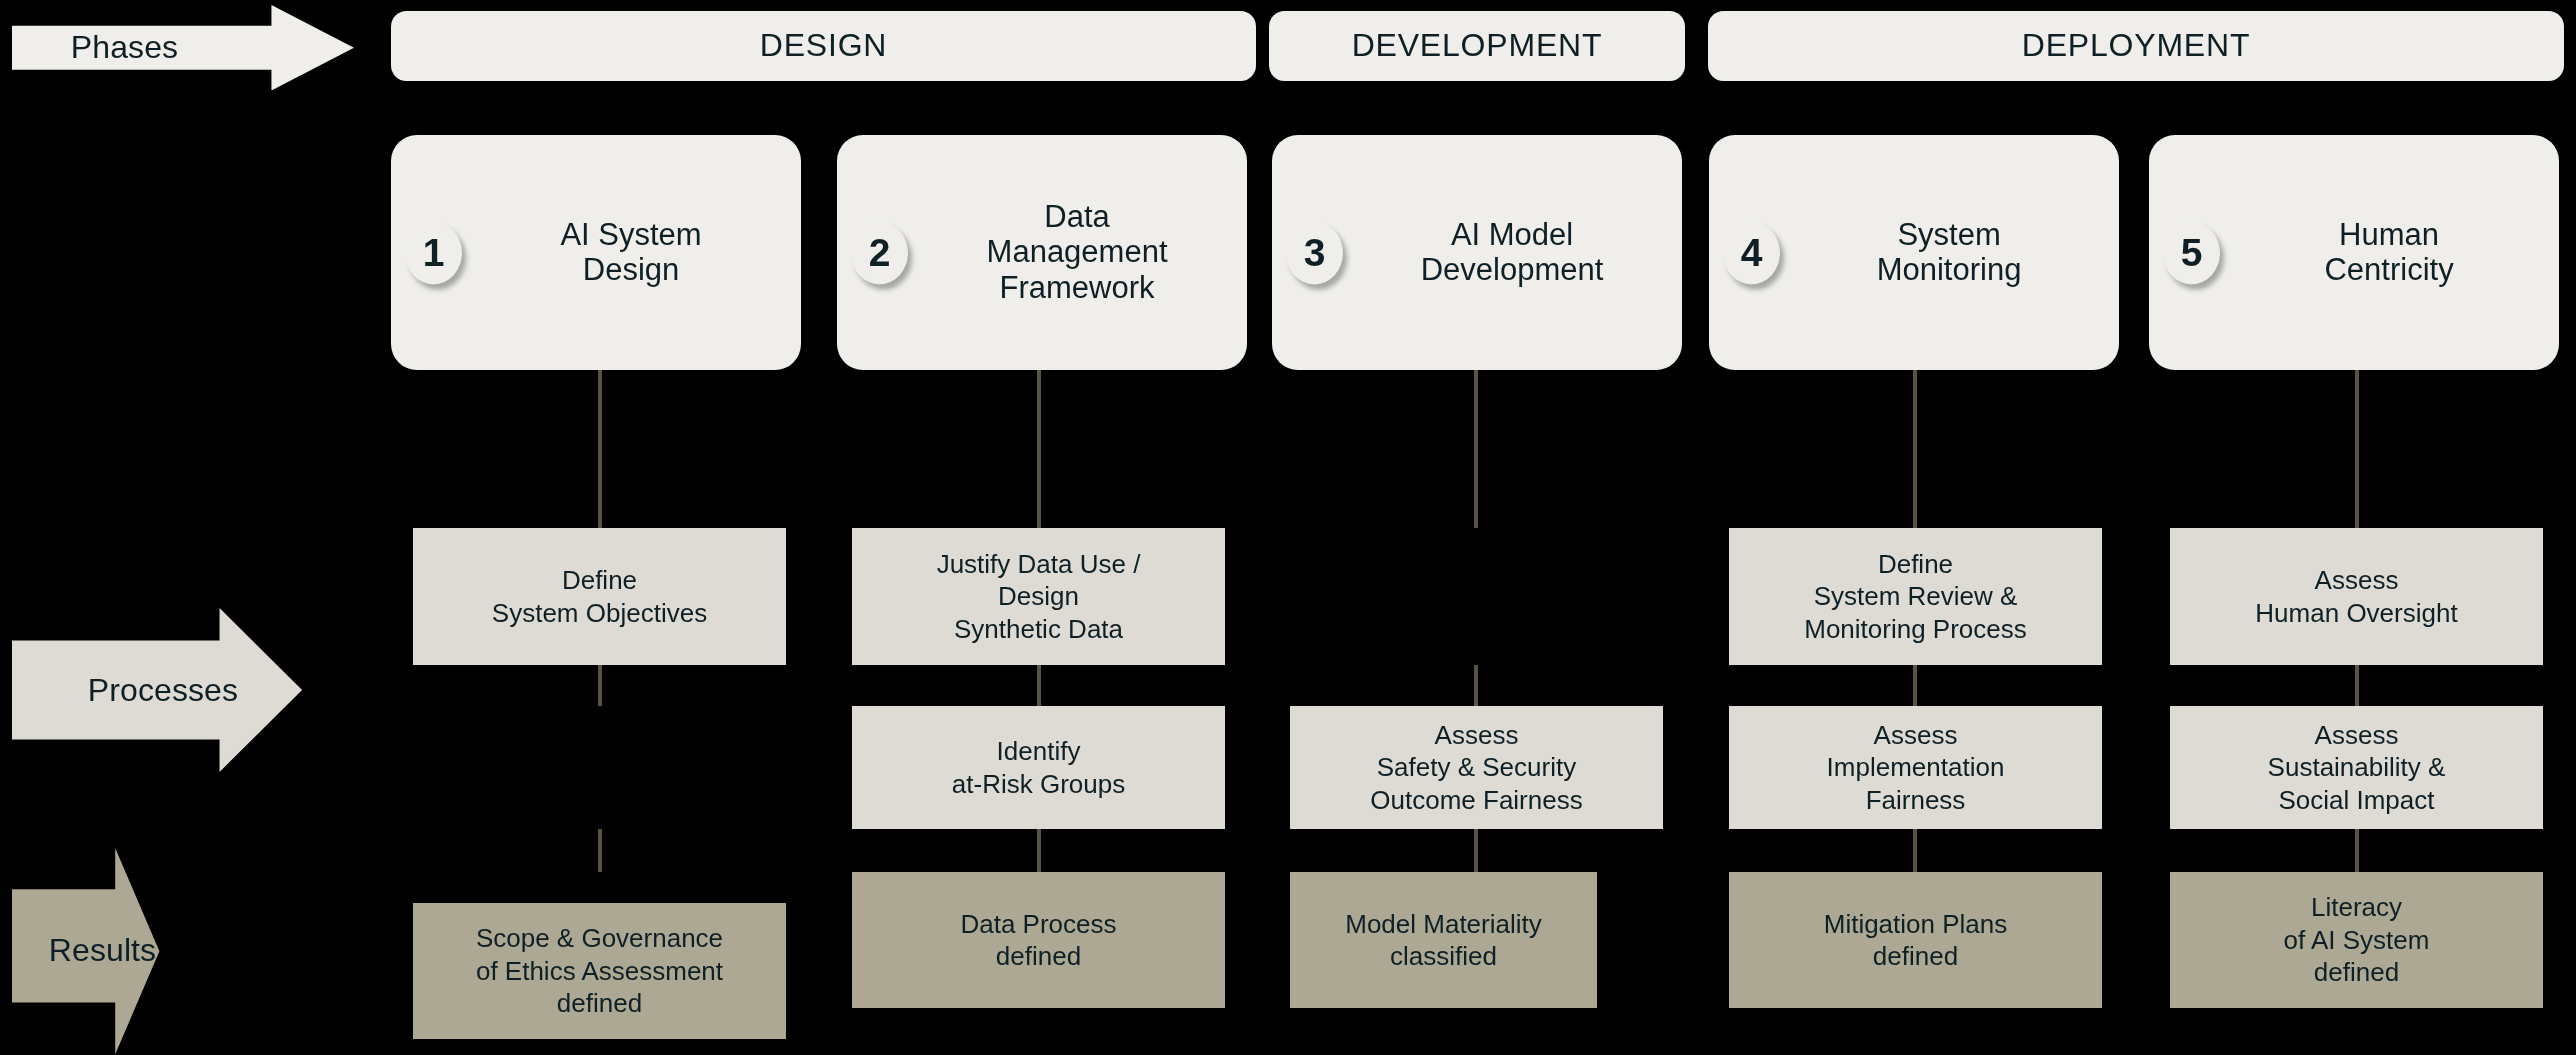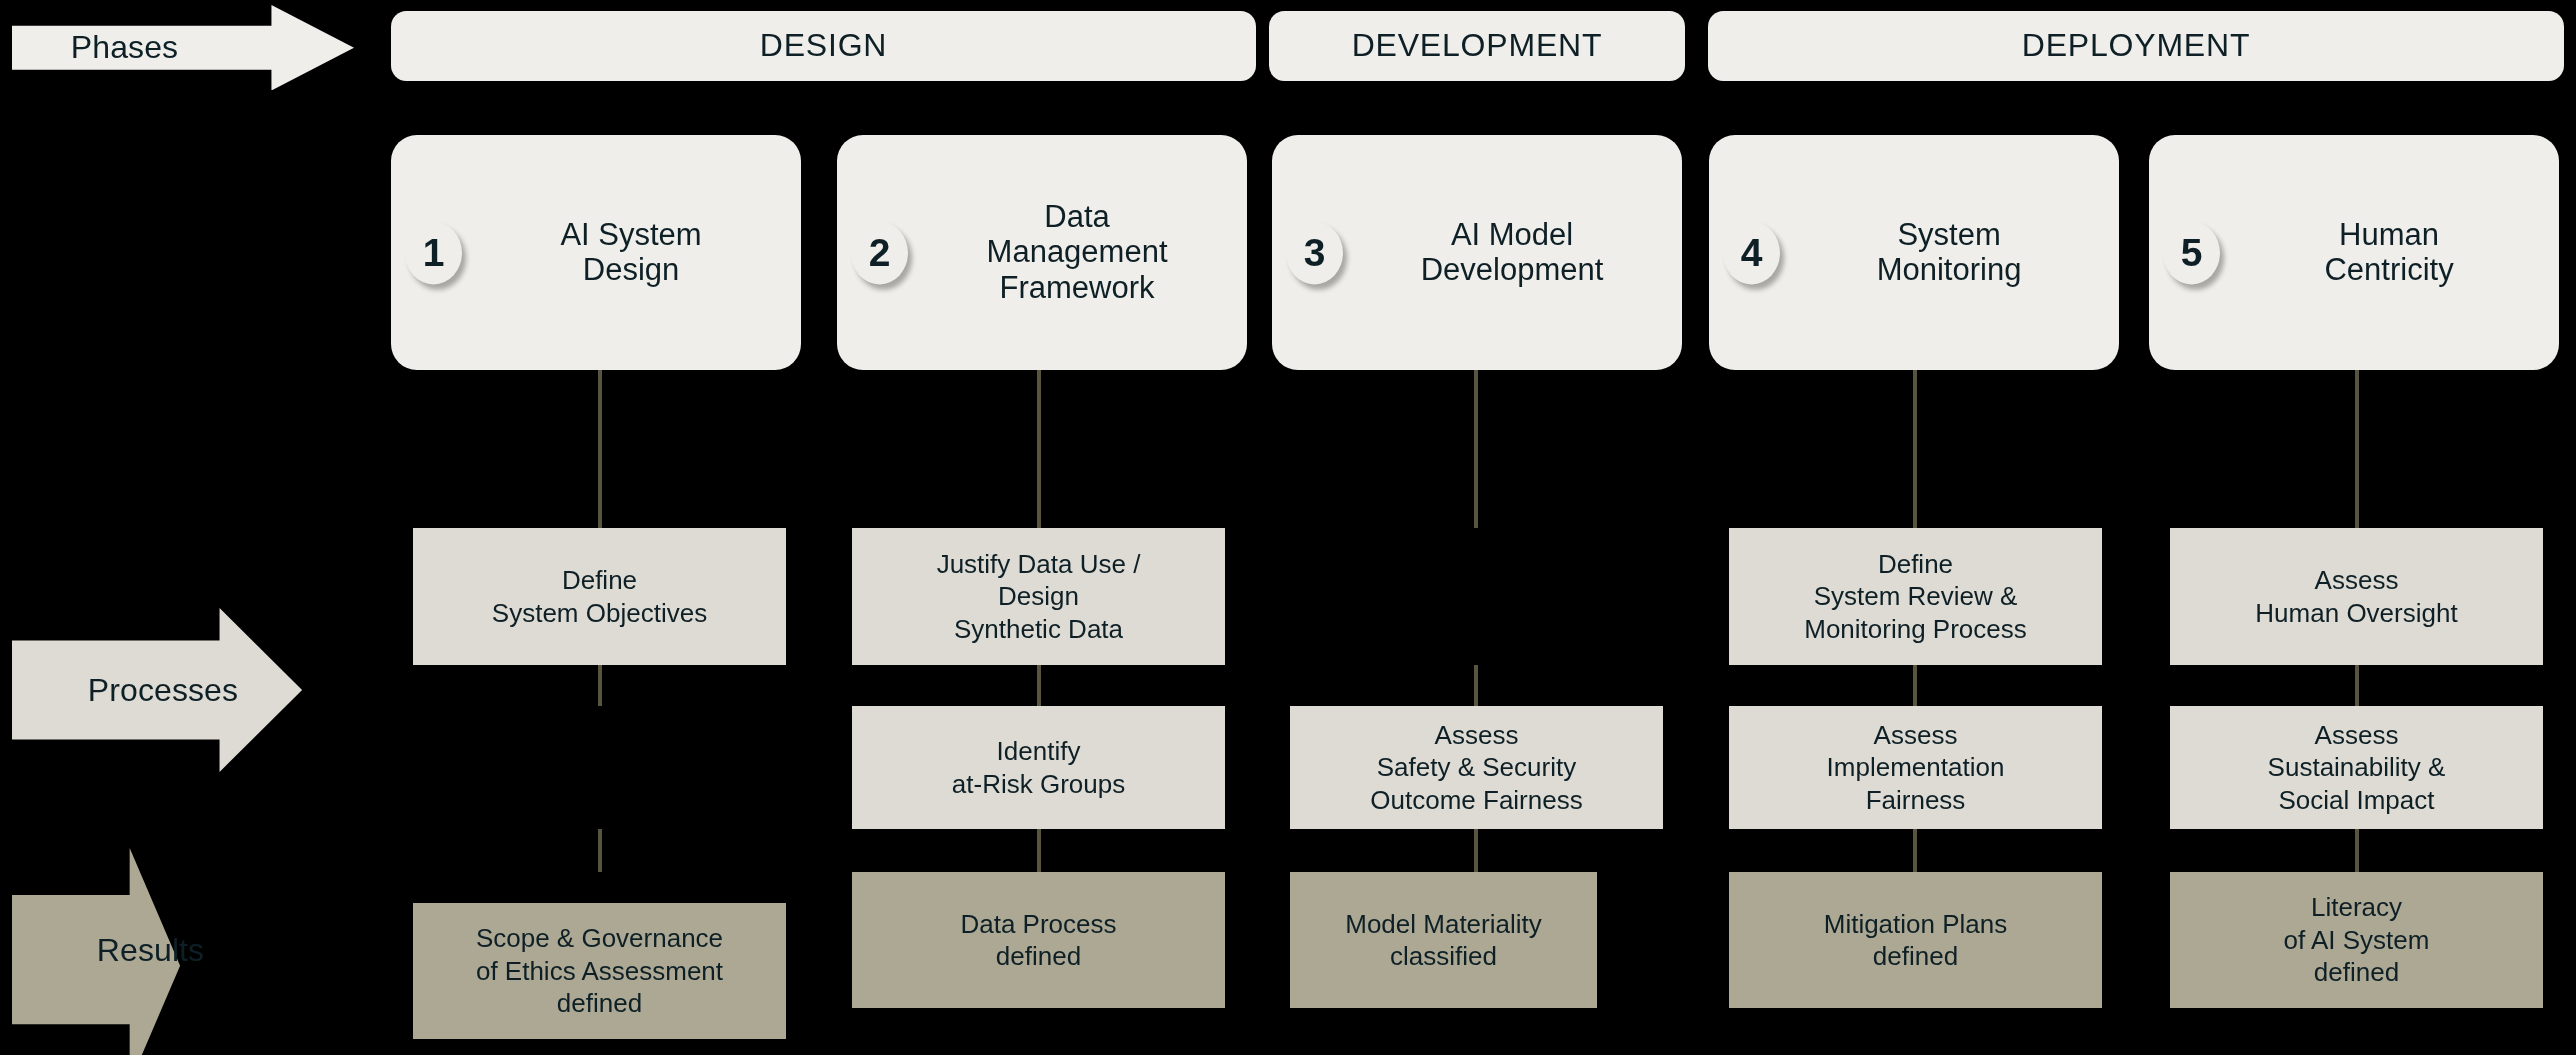--- a/index.html
+++ b/index.html
@@ -128,21 +128,21 @@
     <span class="arrow-label" style="margin-left:59px;">Phases</span>
   </div>
 
   <div class="row-arrow" style="left:11.8px; top:608px; width:342px; height:164px;">
     <svg class="arrow-shape" viewBox="0 0 580 278" preserveAspectRatio="none">
       <polygon points="0,55 352,55 352,0 492,139 352,278 352,223 0,223" fill="#DEDBD4"></polygon>
     </svg>
     <span class="arrow-label" style="margin-left:76px;">Processes</span>
   </div>
 
-  <div class="row-arrow" style="left:11.8px; top:848px; width:342px; height:207px;padding-left:48px;">
+  <div class="row-arrow" style="left:11.8px; top:848px; width:342px; height:207px;">
     <svg class="arrow-shape" viewBox="0 0 580 350" preserveAspectRatio="none">
       <polygon points="0,70 175,70 175,0 250,175 175,350 175,262 0,262" fill="#ACA894"></polygon>
     </svg>
     <span class="arrow-label" style="margin-left:37px; margin-top:-1.8px;">Results</span>
   </div>
 
   <div class="phase-pill" style="left:391px; top:10.6px; width:865px; height:70px;">
     <span>DESIGN</span>
   </div>
   <div class="phase-pill" style="left:1269px; top:10.6px; width:416px; height:70px;">

